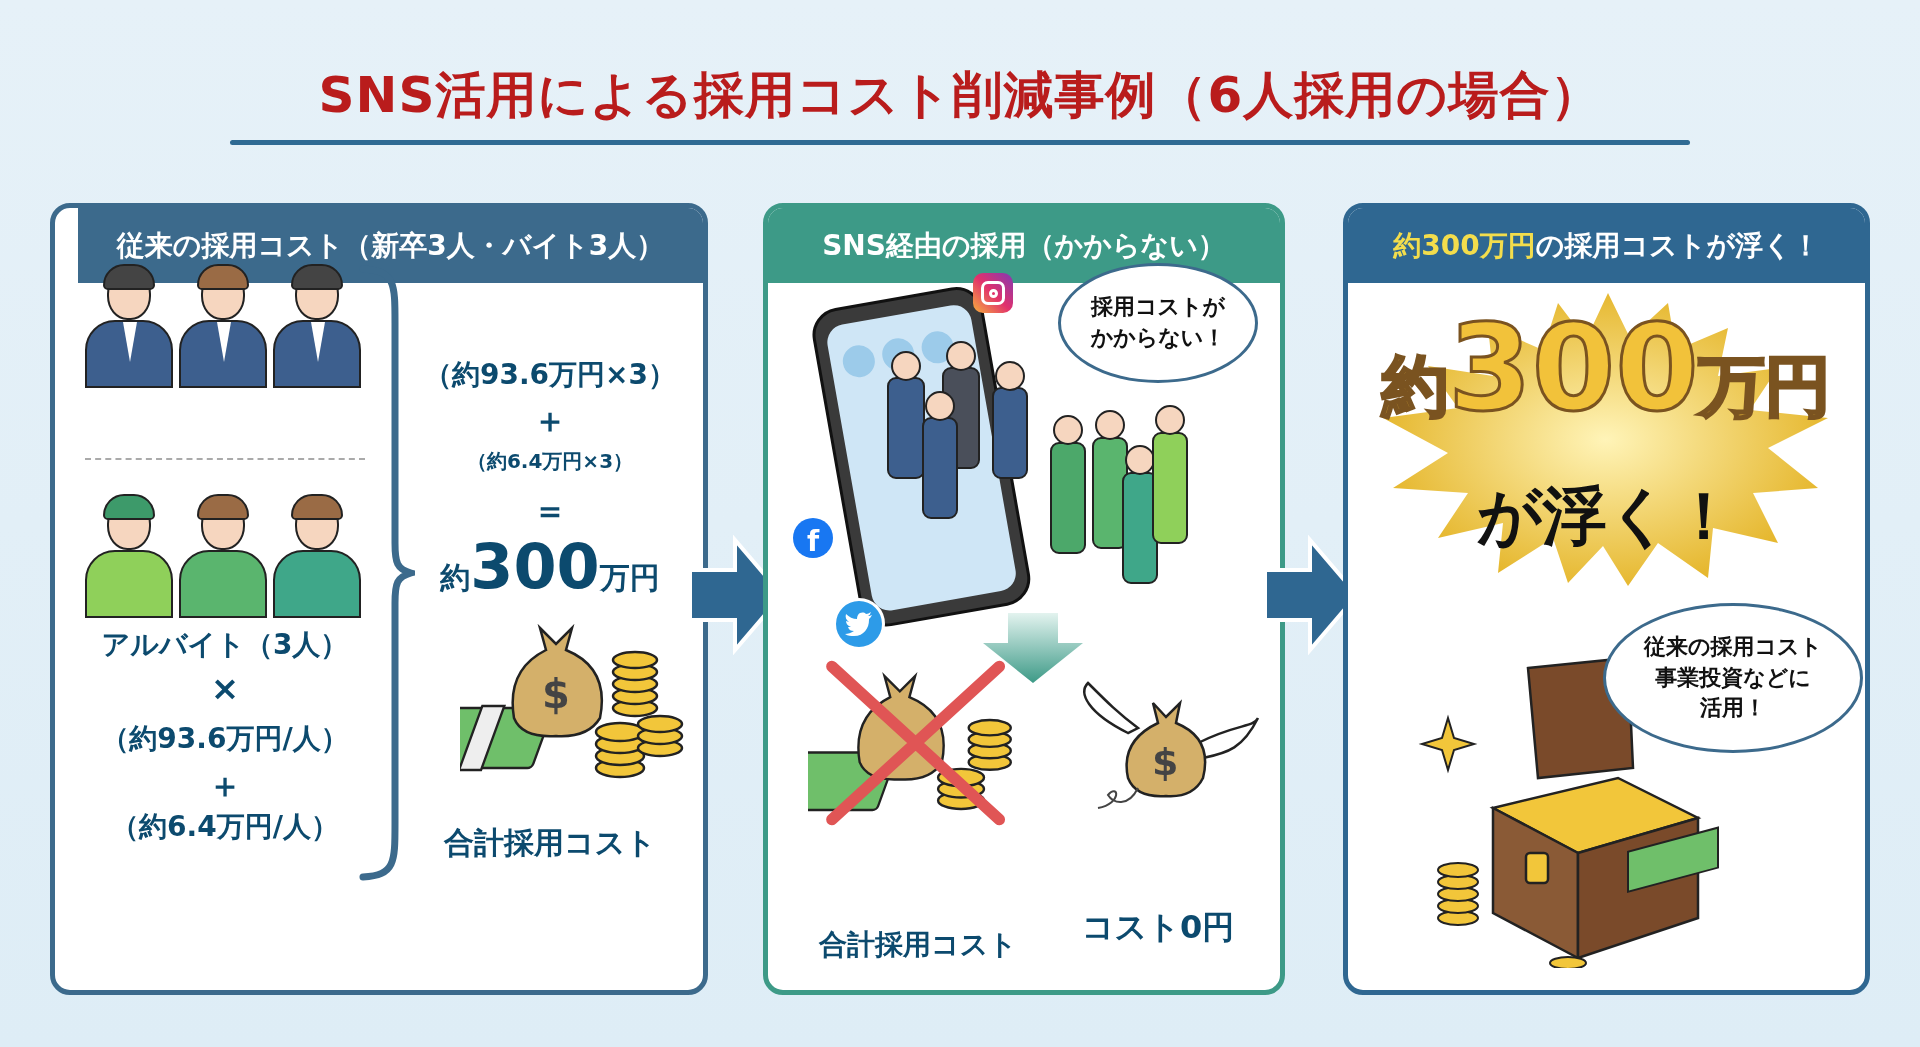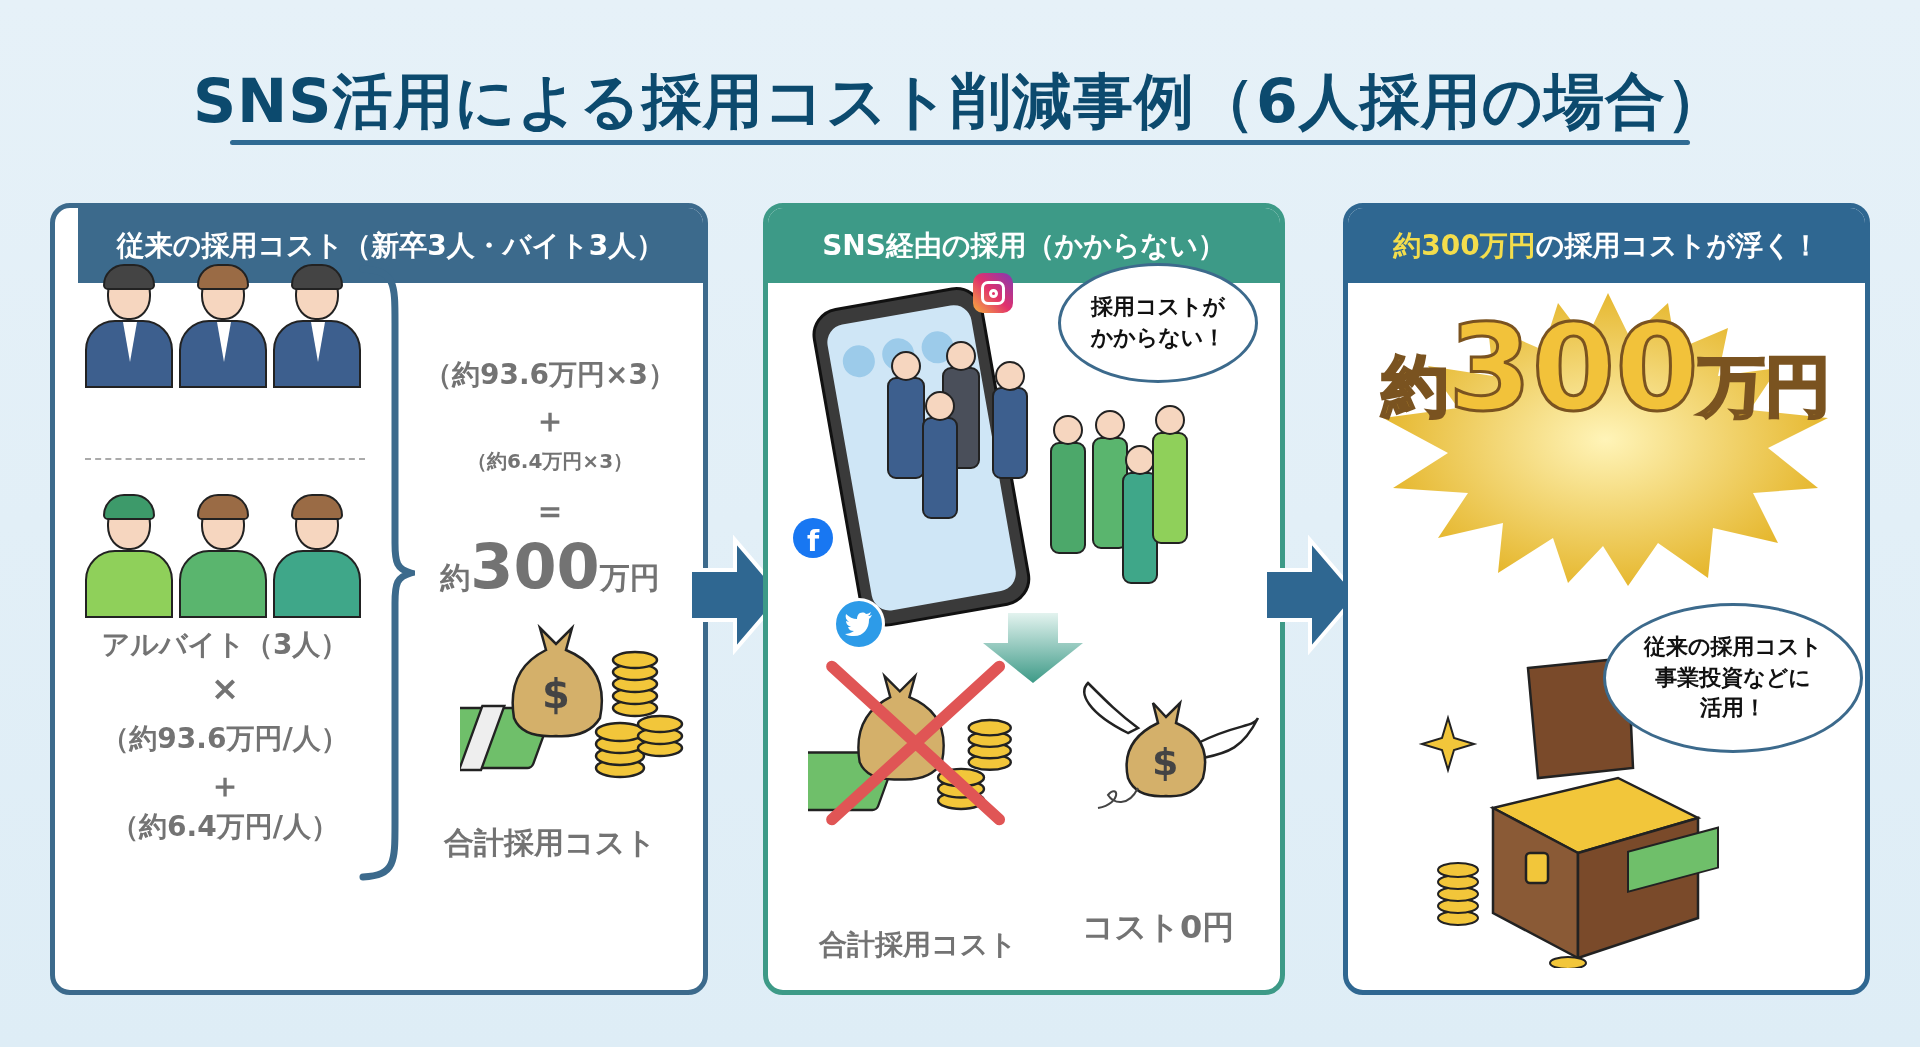--- a/index.html
+++ b/index.html
@@ -5,22 +5,22 @@
   * { box-sizing: border-box; margin: 0; padding: 0; }
   html, body { width: 1920px; height: 1047px; overflow: hidden; }
   body {
     background: linear-gradient(180deg, #e6f1f8 0%, #deedf6 100%);
     font-family: "DejaVu Sans", "Liberation Sans", sans-serif;
     color: #111;
     position: relative;
   }
   .title {
     position: absolute; left: 0; right: 0; top: 62px;
-    text-align: center; font-size: 60px; font-weight: 800; letter-spacing: 1px;
-    color: #0c4a6e;
+    text-align: center; font-size: 50px; font-weight: 800; letter-spacing: 1px;
+    color: #b91c1c;
   }
   .title-rule {
     position: absolute; left: 230px; width: 1460px; top: 140px; height: 5px;
     background: #2f6a93; border-radius: 3px;
   }
   .panel {
     position: absolute; top: 203px; height: 792px;
     background: #fff; border-radius: 20px; border: 5px solid #3c6a8c;
     overflow: hidden;
   }
@@ -40,21 +40,21 @@
 
   
   .people { position: absolute; display: flex; gap: 6px; }
   .person { width: 88px; height: 120px; position: relative; }
   .person .head { position: absolute; left: 22px; top: 0; width: 44px; height: 52px; border-radius: 50% 50% 46% 46%; background: #f6d6bf; border: 2px solid #222; }
   .person .hair { position: absolute; left: 18px; top: -4px; width: 52px; height: 26px; border-radius: 26px 26px 6px 6px; background: #444; border: 2px solid #222; }
   .person .body { position: absolute; left: 0; top: 52px; width: 88px; height: 68px; border-radius: 30px 30px 0 0; border: 2px solid #222; }
   .suit .body { background: #3d5f8e; }
   .suit .body::after { content: ""; position: absolute; left: 36px; top: 0; width: 14px; height: 40px; background: #fff; clip-path: polygon(0 0,100% 0,50% 100%); }
   .hair.brown { background: #9a6b45; }
-  .lbl { position: absolute; text-align: center; font-weight: 700; color: #737373; }
+  .lbl { position: absolute; text-align: center; font-weight: 700; color: #0c4a6e; }
   .dash { position: absolute; left: 30px; width: 280px; border-top: 2px dashed #aaa; }
   .brace { position: absolute; }
   .money { position: absolute; }
 
   
   .bubble {
     position: absolute; background: #fff; border: 3px solid #3c6a8c; border-radius: 50%;
     display: flex; align-items: center; justify-content: center; text-align: center;
     font-weight: 700; color: #111;
   }
@@ -261,20 +261,21 @@
         <radialGradient id="gg">
           <stop offset="0" stop-color="#fff4b8"></stop>
           <stop offset="1" stop-color="#e6b830"></stop>
         </radialGradient>
       </defs>
     <polygon fill="url(#gg)" points="240,5 262,50 300,15 308,62 360,40 350,88 410,80 382,122 460,130 400,160 450,200 385,205 410,255 345,240 340,290 290,255 260,298 235,258 200,295 185,250 130,285 135,235 70,250 100,205 25,200 80,165 15,130 90,120 60,78 125,88 120,38 175,62 190,15 218,52"></polygon>
   </svg>
   <div class="big300" style="top:100px;font-size:66px;line-height:1;">
     <span>約</span><span style="font-size:120px;">300</span><span>万円</span>
   </div>
+  <div class="lbl" style="left:0;right:0;top:265px;font-size:64px;font-weight:900;color:#111;">が浮く！</div>
 
   <svg style="position:absolute;left:70px;top:430px;" width="330" height="330" viewBox="0 0 330 330">
     <g stroke="#222" stroke-width="2.5">
       <path d="M110 30 L210 20 L215 130 L120 140 Z" fill="#7a4a2a"></path>
       <path d="M75 170 L200 140 L280 180 L160 215 Z" fill="#f2c63a"></path>
       <path d="M75 170 L160 215 L160 320 L75 275 Z" fill="#8a5a36"></path>
       <path d="M160 215 L280 180 L280 280 L160 320 Z" fill="#7a4a2a"></path>
       <rect x="108" y="215" width="22" height="30" rx="4" fill="#f2c63a"></rect>
     </g>
     <g stroke="#222" stroke-width="2" fill="#f2c63a">

